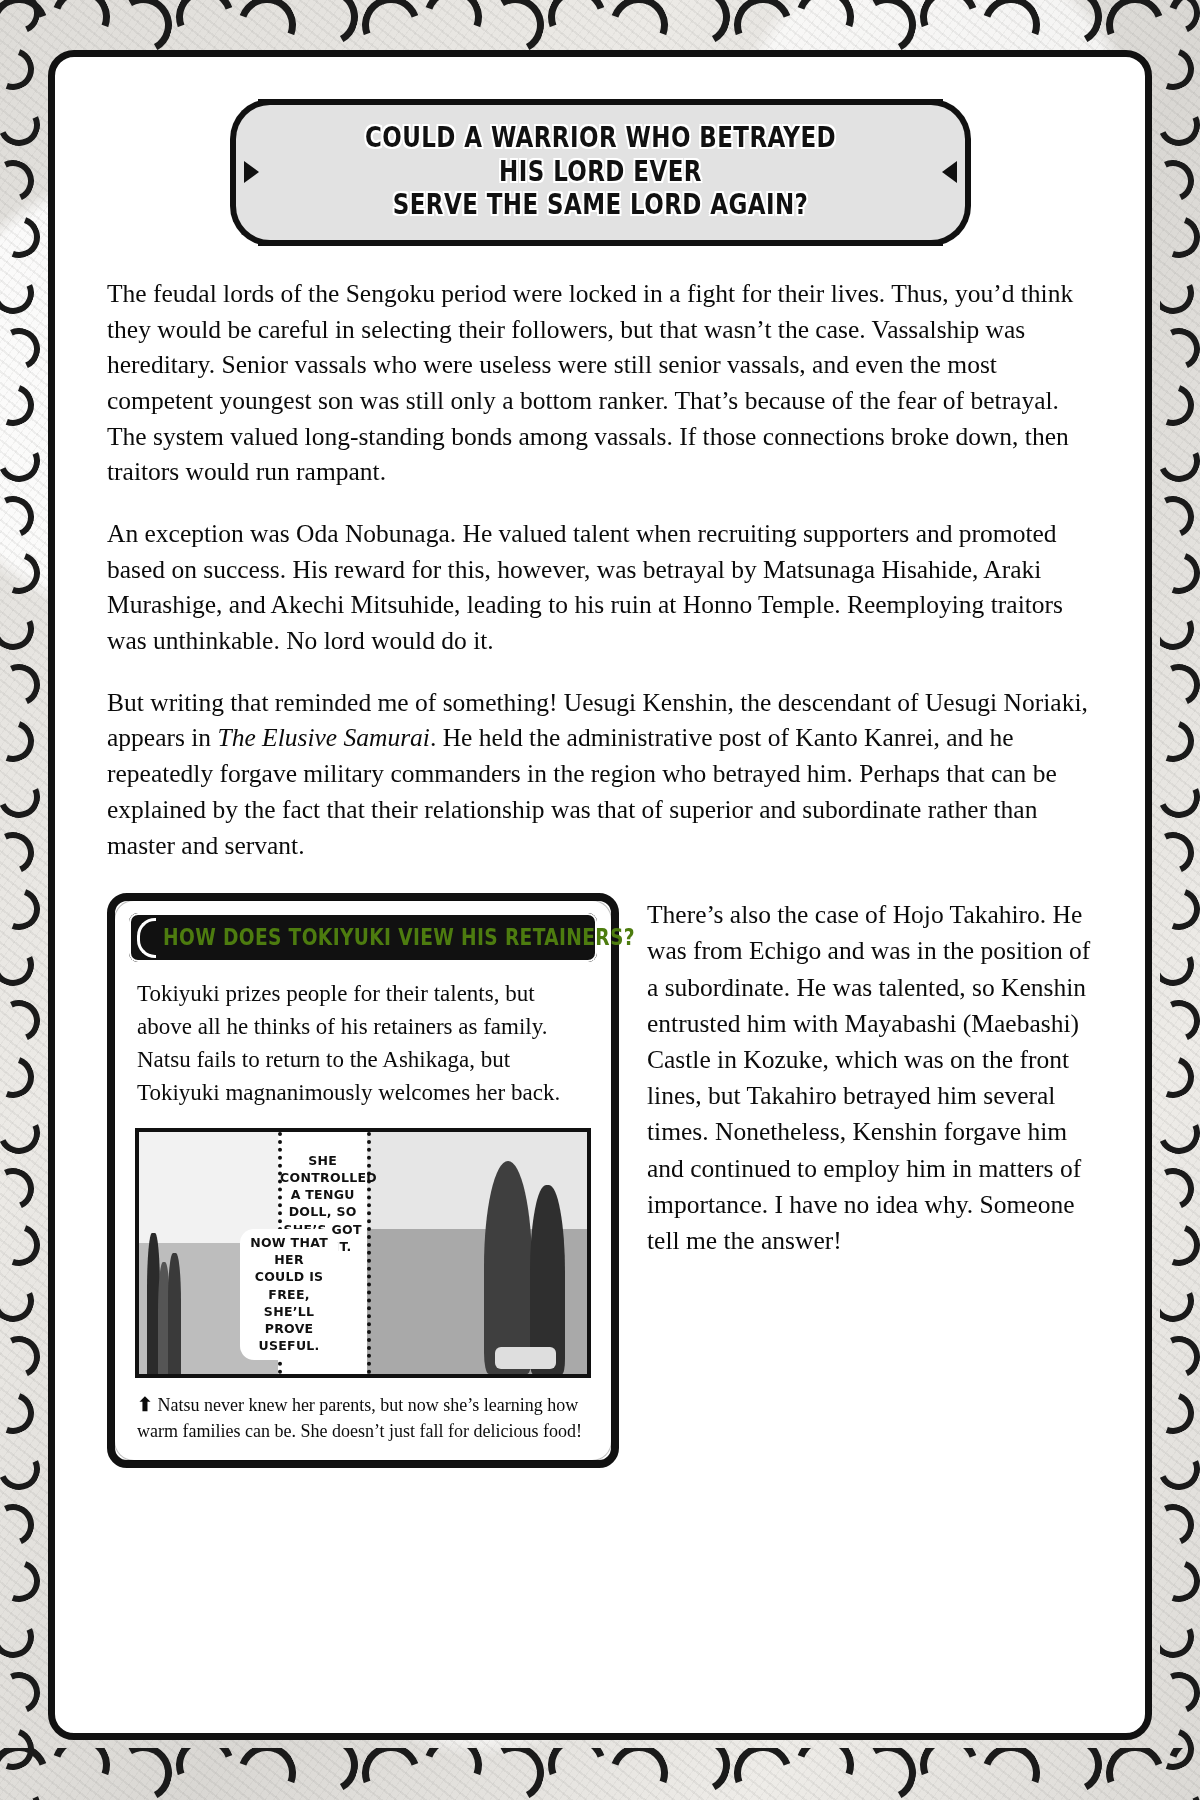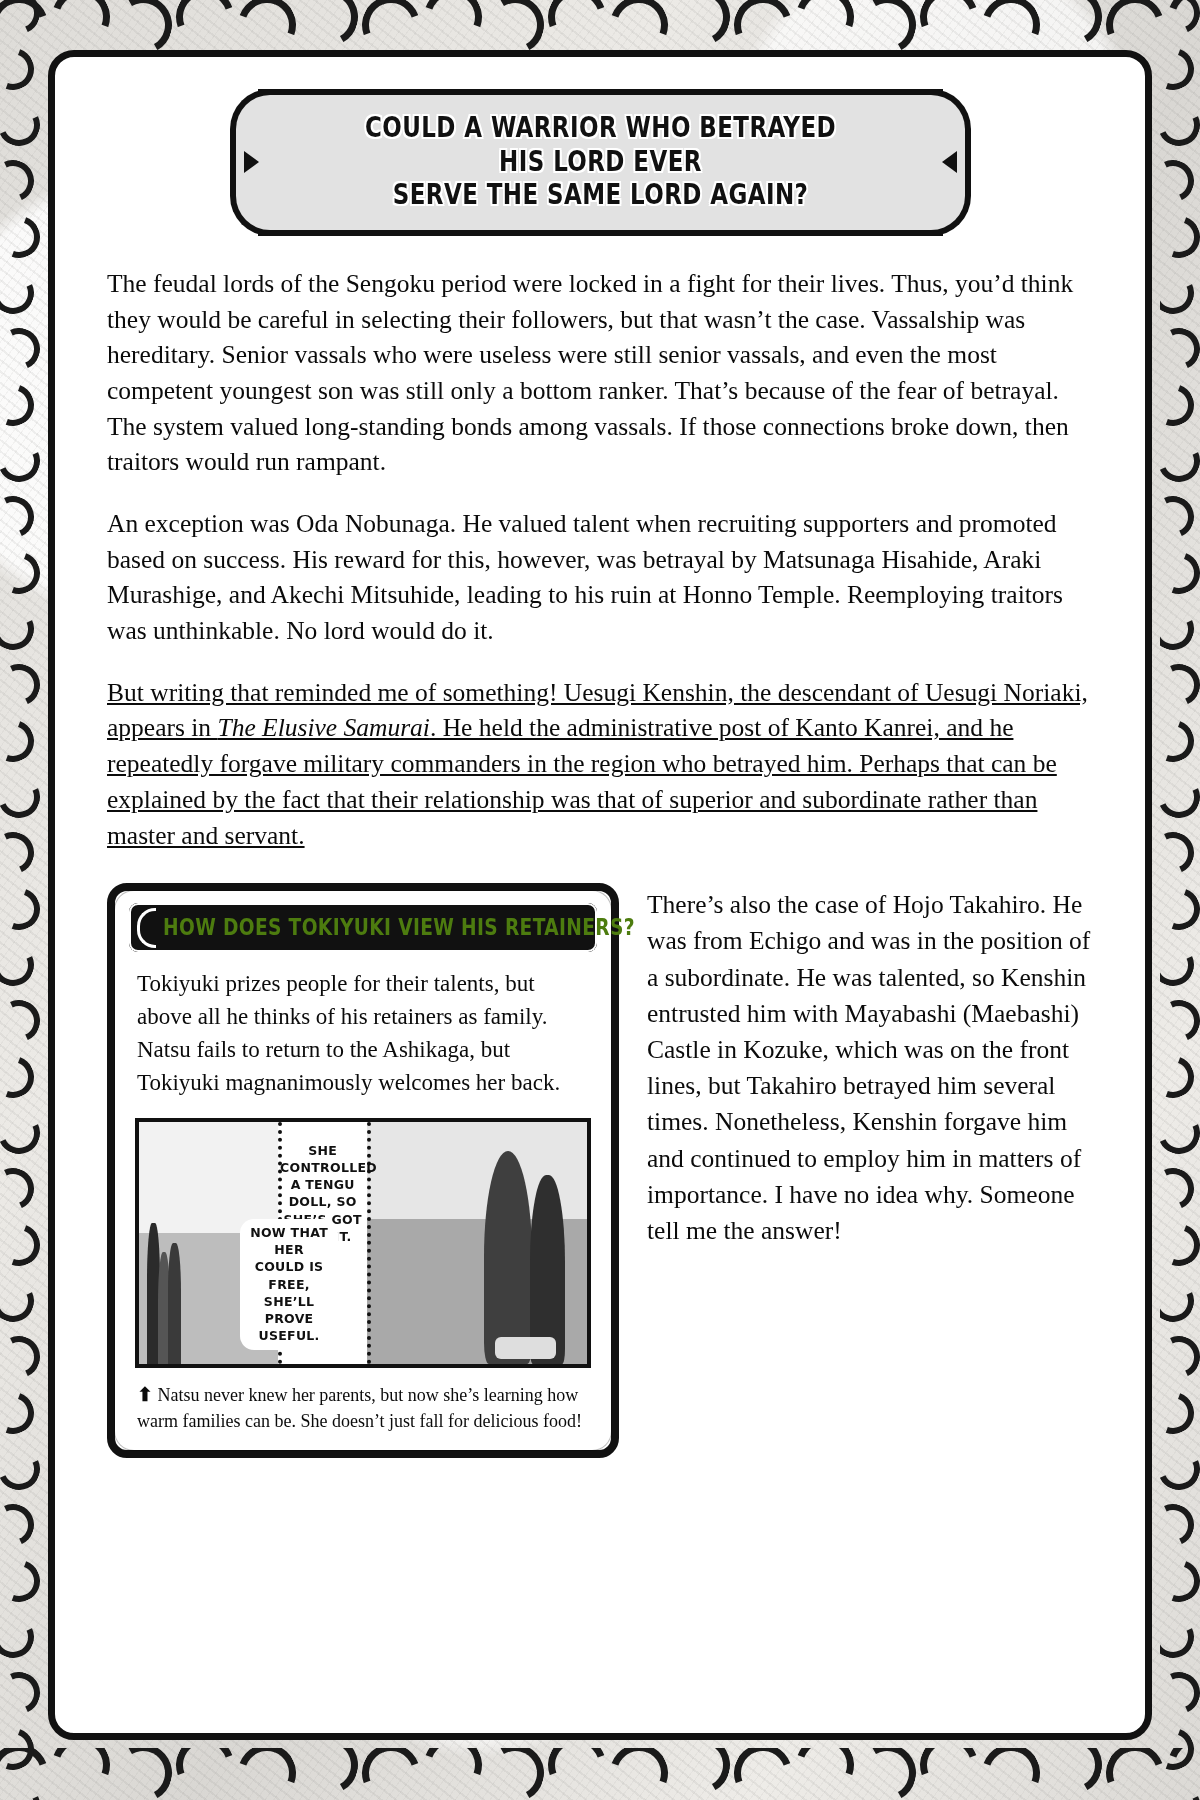--- a/index.html
+++ b/index.html
@@ -52,21 +52,21 @@
     border-radius:26px;
     box-shadow:0 0 0 3px #ffffff inset;
   }
   #card-inner{
     position:absolute; inset:0;
     padding:26px 52px 28px 52px;
   }
 
   
   #headline-wrap{
-    margin:6px auto 0 auto;
+    margin:16px auto 0 auto;
     width:685px;
     position:relative;
   }
   #headline-banner{
     position:relative;
     border:6px solid #111;
     background:#e2e2e2;
     padding:16px 52px 18px 52px;
     text-align:center;
   }
@@ -100,21 +100,21 @@
   
   .prose{
     font-family:"Liberation Serif", serif;
     font-size:25.5px;
     line-height:1.40;
     color:#0b0b0b;
     text-align:left;
   }
   #body-top{ margin-top:30px; }
   #body-top p{ margin:0 0 26px 0; }
-  #body-top p:last-child{ margin-bottom:8px;text-decoration:underline; }
+  #body-top p:last-child{ margin-bottom:8px; }
   .ital{ font-style:italic; }
 
   
   #lower{
     display:flex;
     gap:28px;
     margin-top:30px;
     align-items:flex-start;
   }
 

